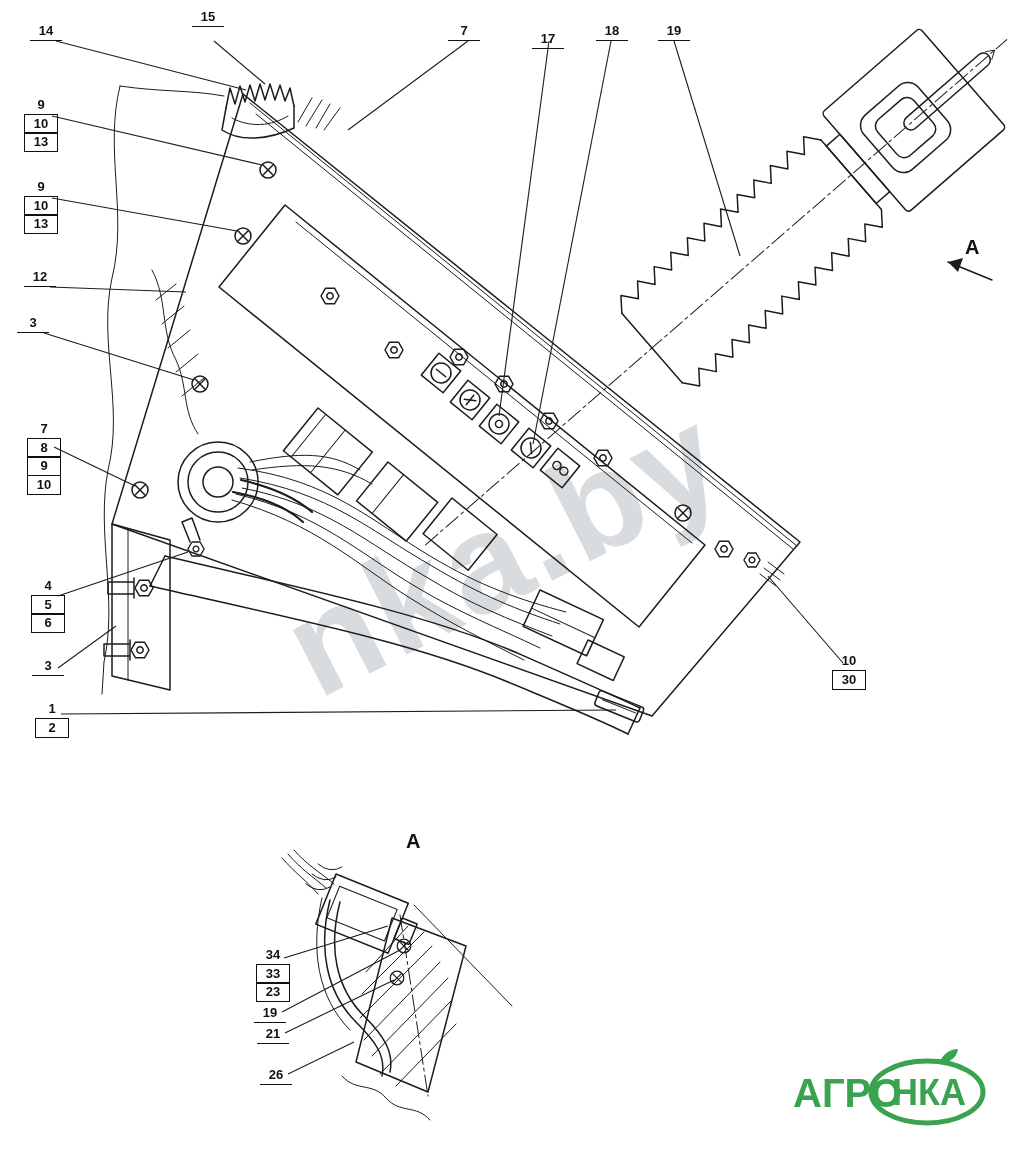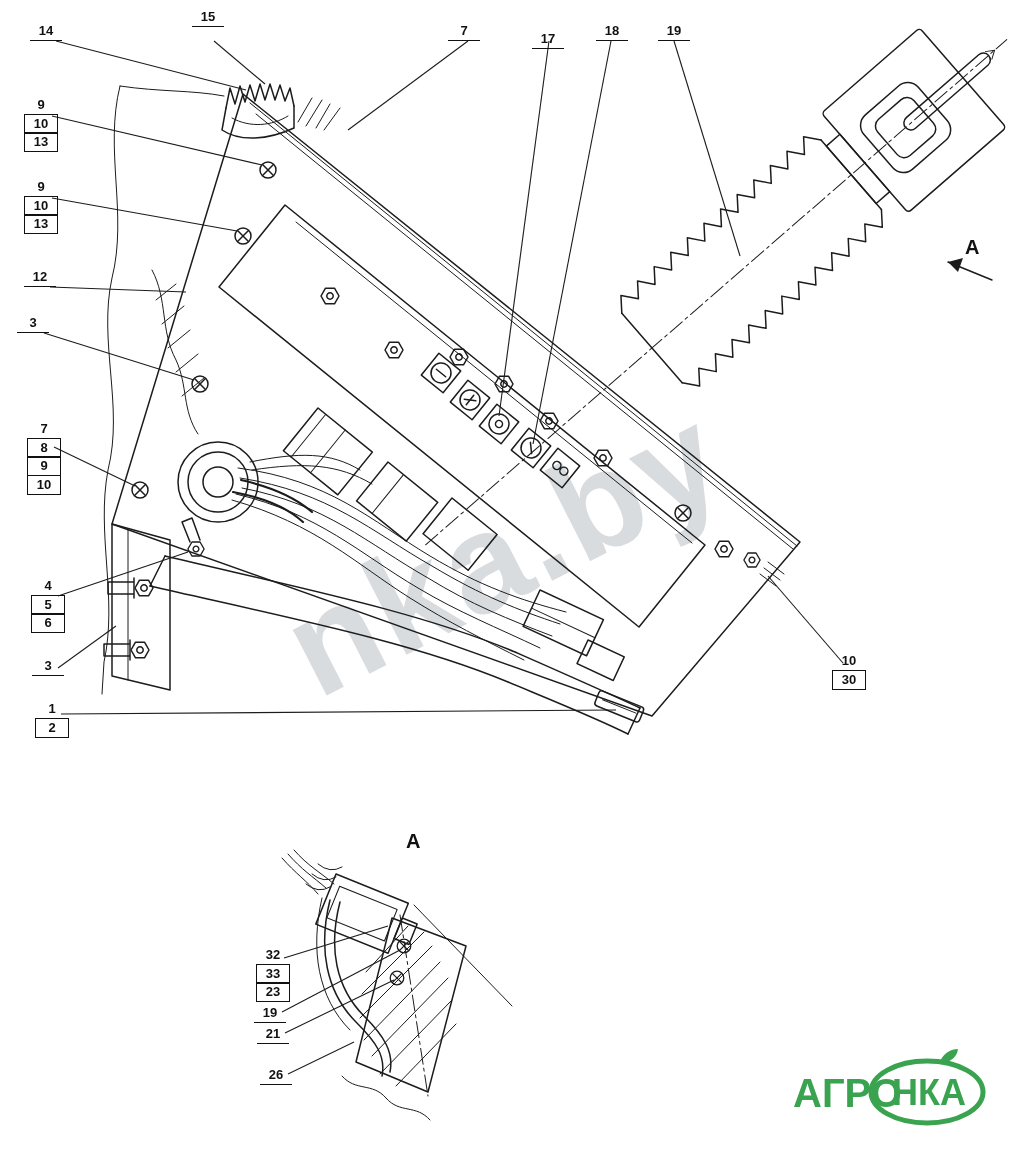--- a/index.html
+++ b/index.html
@@ -324,21 +324,21 @@
     <div class="cell u">1</div>
     <div class="cell b">2</div>
   </div>
 
   <div class="callout" style="left:832px;top:652px">
     <div class="cell u">10</div>
     <div class="cell b">30</div>
   </div>
 
   <div class="callout" style="left:256px;top:946px">
-    <div class="cell u">32</div>
+    <div class="cell u">34</div>
     <div class="cell b">33</div>
     <div class="cell b">23</div>
   </div>
 
   <div class="callout" style="left:254px;top:1004px">
       <div class="cell u">19</div>
     </div>
   <div class="callout" style="left:257px;top:1025px">
       <div class="cell u">21</div>
     </div>

